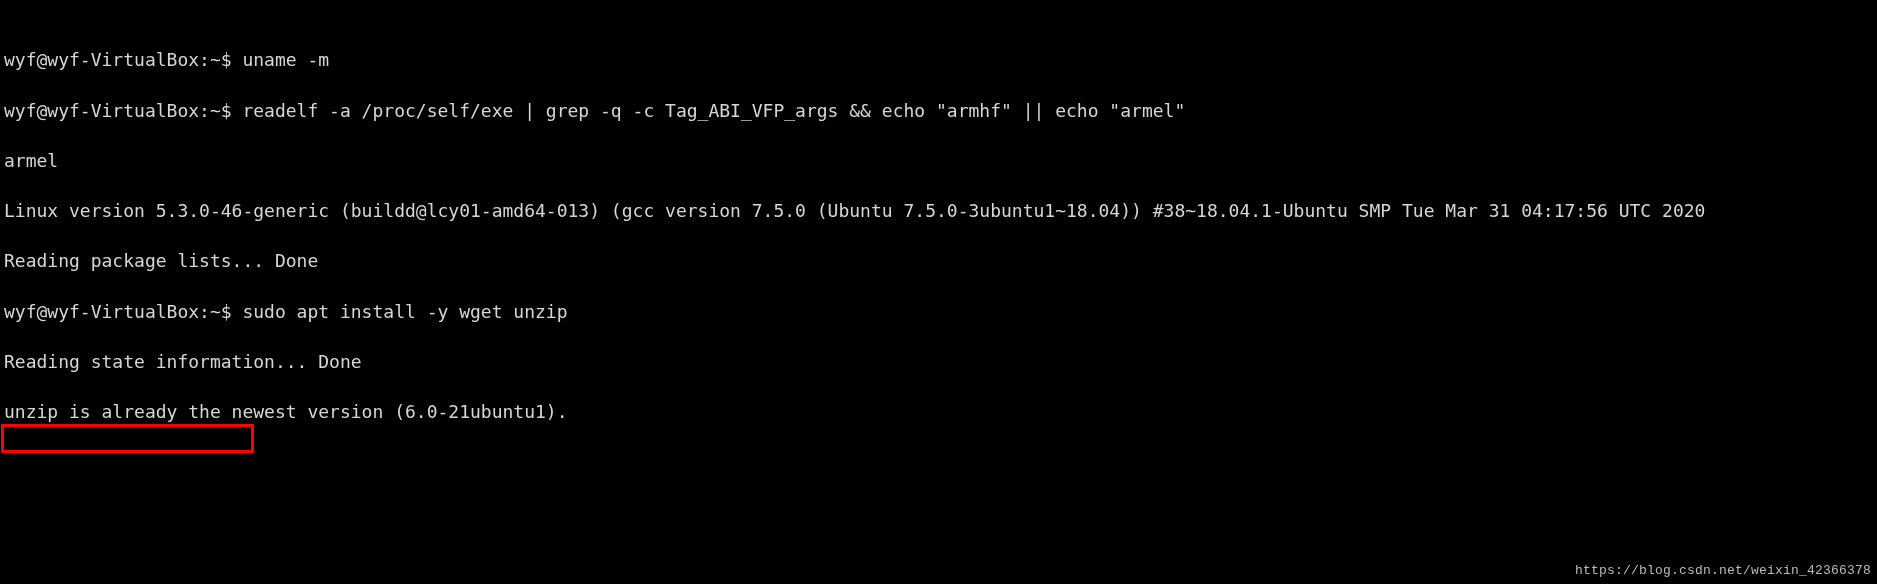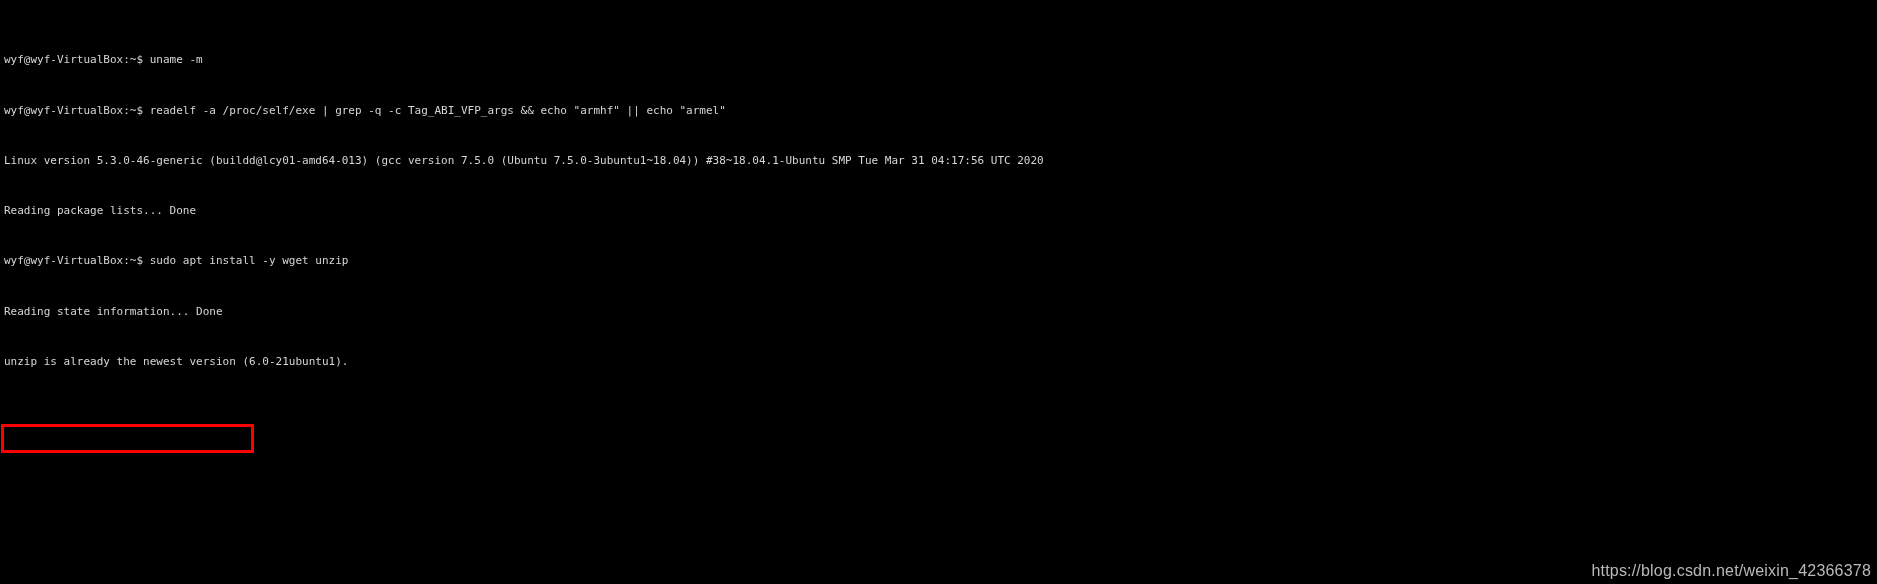--- a/index.html
+++ b/index.html
@@ -22,21 +22,21 @@
     font-size: 15.5px;
     line-height: 16.75px;
     letter-spacing: 0px;
     padding: 2px 0 0 4px;
     box-sizing: border-box;
     white-space: pre;
   }
   .line {
     white-space: pre;
     height: 16.75px;
-    font-size: 11px;
+    font-size: 18px;
     line-height: 16.75px;
     color: #d6d6d6;
   }
 
   
   #annotation-box {
     position: absolute;
     left: 1px;
     top: 424px;
     width: 253px;
@@ -44,34 +44,35 @@
     border: 3px solid #ff0000;
     box-sizing: border-box;
     pointer-events: none;
   }
 
   
   #watermark {
     position: absolute;
     right: 6px;
     bottom: 4px;
-    font-family: Liberation Sans, sans-serif;
-    font-size: 16px;
+    font-family: Liberation Mono, monospace;
+    font-size: 13px;
     color: #b9b9b9;
     letter-spacing: 0.2px;
     text-align: center;
   }
 </style>
 </head>
 <body>
 
 <div id="terminal">
 
   <div class="line">wyf@wyf-VirtualBox:~$ uname -m</div>
   <div class="line">wyf@wyf-VirtualBox:~$ readelf -a /proc/self/exe | grep -q -c Tag_ABI_VFP_args &amp;&amp; echo "armhf" || echo "armel"</div>
+  <div class="line">armel</div>
   <div class="line">Linux version 5.3.0-46-generic (buildd@lcy01-amd64-013) (gcc version 7.5.0 (Ubuntu 7.5.0-3ubuntu1~18.04)) #38~18.04.1-Ubuntu SMP Tue Mar 31 04:17:56 UTC 2020</div>
   <div class="line">Reading package lists... Done</div>
   <div class="line">wyf@wyf-VirtualBox:~$ sudo apt install -y wget unzip</div>
   <div class="line">Reading state information... Done</div>
   <div class="line">unzip is already the newest version (6.0-21ubuntu1).</div>
   
   
   
   
   

